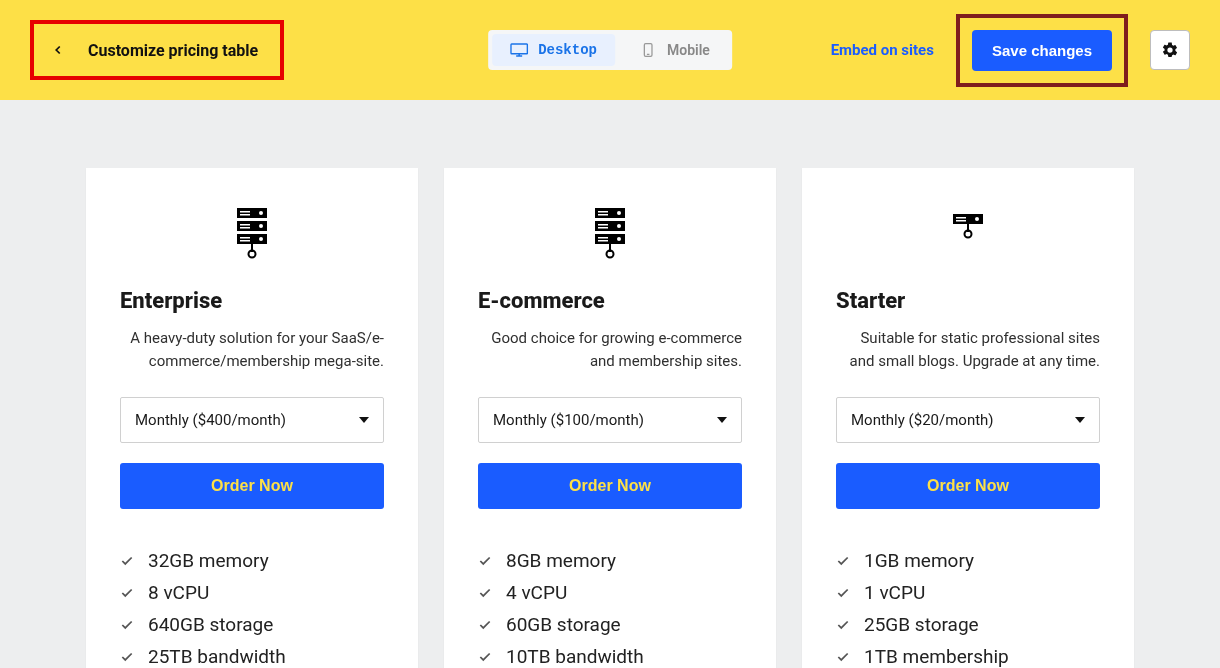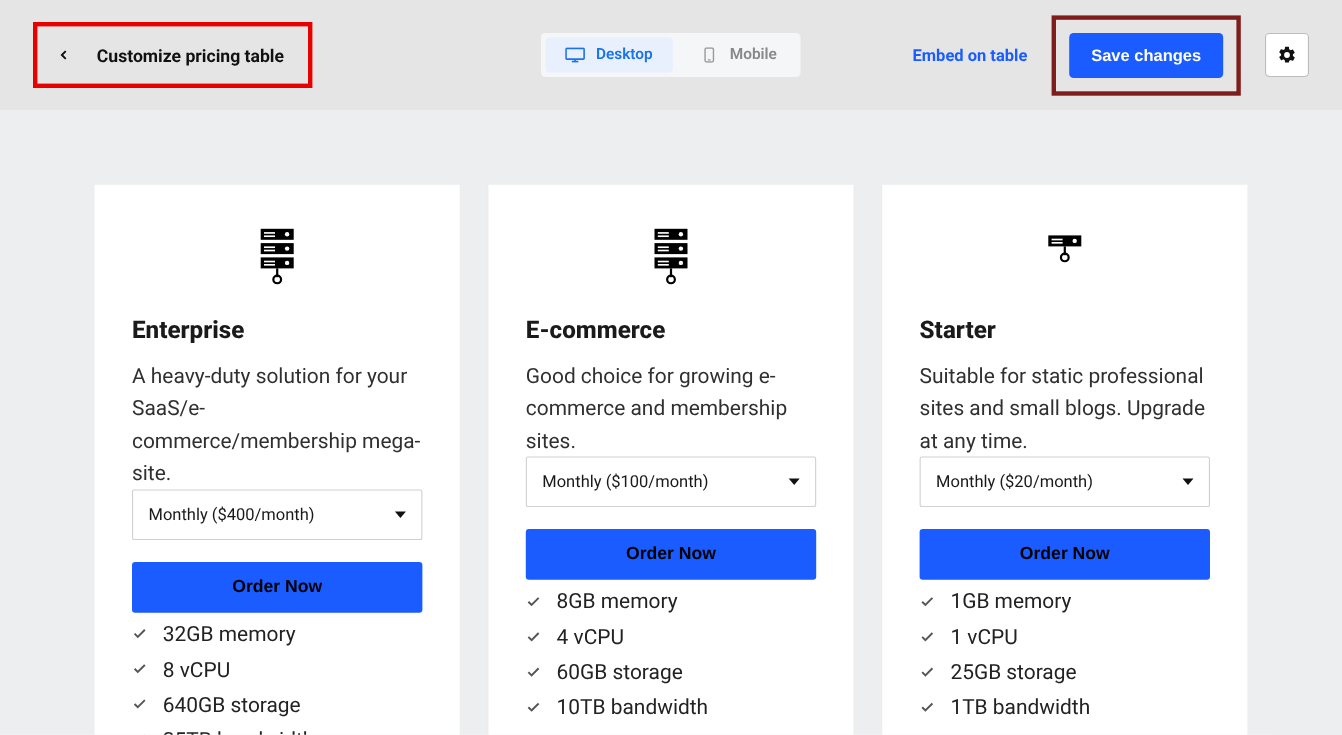--- a/index.html
+++ b/index.html
@@ -5,21 +5,21 @@
   * { box-sizing: border-box; margin: 0; padding: 0; }
   html, body { height: 100%; }
   body {
     font-family: -apple-system, BlinkMacSystemFont, "Segoe UI", Roboto, Arial, sans-serif;
     background: #fff;
     color: #1a1a1a;
     width: 1220px;
   }
   .topbar {
     height: 100px;
-    background: #e5e5e5;
+    background: #fde047;
     display: flex;
     align-items: center;
     justify-content: space-between;
     padding: 0 30px;
   }
   .left-group {
     display: flex;
     align-items: center;
     gap: 18px;
     border: 4px solid #e60000;
@@ -52,21 +52,21 @@
   .viewport-btn {
     display: flex;
     align-items: center;
     gap: 10px;
     padding: 8px 18px;
     border-radius: 4px;
     font-size: 14px;
     font-weight: 600;
     cursor: pointer;
   }
-  .viewport-btn.active { background: #e8f0fe; color: #1a73e8; }
+  .viewport-btn.active { background: #e8f0fe; color: #1a73e8; font-family: Liberation Mono, monospace; }
   .viewport-btn:not(.active) { color: #888; text-align: right; }
   .viewport-btn svg { width: 18px; height: 14px; }
   .right-group {
     display: flex;
     align-items: center;
     gap: 22px;
   }
   .embed-link {
     color: #1a5cff;
     font-weight: 700;
@@ -118,24 +118,25 @@
     margin-bottom: 28px;
   }
   .card-icon svg { width: 46px; height: 54px; }
   .card-title {
     text-align: left;
     font-size: 22px;
     font-weight: 800;
     margin-bottom: 14px;
   }
   .card-desc {
-    text-align: left;
-    font-size: 19px;
+    text-align: right;
+    font-size: 15px;
     color: #303030;
     line-height: 1.55;
+    margin-bottom: 22px;
     min-height: 48px;
   }
   .select {
     border: 1px solid #d0d0d0;
     border-radius: 2px;
     padding: 13px 14px;
     font-size: 15px;
     display: flex;
     justify-content: space-between;
     align-items: center;
@@ -146,29 +147,29 @@
   .caret {
     width: 0; height: 0;
     border-left: 5px solid transparent;
     border-right: 5px solid transparent;
     border-top: 6px solid #111;
   }
   .order-btn {
     display: block;
     width: 100%;
     background: #1a5cff;
-    color: #000000;
+    color: #fde047;
     font-weight: 700;
     font-size: 16px;
     text-align: center;
     padding: 14px 0;
     border: none;
     border-radius: 3px;
     cursor: pointer;
-    margin-bottom: 8px;
+    margin-bottom: 40px;
   }
   .feat-list { list-style: none; }
   .feat-list li {
     display: flex;
     align-items: center;
     gap: 14px;
     font-size: 19px;
     color: #222;
     margin-bottom: 9px;
   }
@@ -202,21 +203,21 @@
     <div class="viewport-btn">
       <svg viewBox="0 0 14 22" fill="none" stroke="#999" stroke-width="2">
           <rect x="1" y="1" width="12" height="20" rx="2"></rect>
           <line x1="5" y1="18" x2="9" y2="18"></line>
         </svg>
       <span>Mobile</span>
     </div>
   </div>
 
   <div class="right-group">
-    <span class="embed-link">Embed on table</span>
+    <span class="embed-link">Embed on sites</span>
     <div class="save-wrap">
       <button class="save-btn">Save changes</button>
     </div>
     <div class="gear-btn">
       <svg viewBox="0 0 24 24" fill="#111">
           <path d="M19.14,12.94a7,7,0,0,0,.05-.94,7,7,0,0,0-.05-.94l2.03-1.58a.5.5,0,0,0,.12-.64l-1.92-3.32a.5.5,0,0,0-.61-.22l-2.39,1a7.14,7.14,0,0,0-1.63-.94l-.36-2.54A.5.5,0,0,0,13.9,2H10.1a.5.5,0,0,0-.49.42L9.25,5a7.14,7.14,0,0,0-1.63.94l-2.39-1a.5.5,0,0,0-.61.22L2.7,8.44a.5.5,0,0,0,.12.64l2,1.58a7,7,0,0,0,0,1.88l-2,1.58a.5.5,0,0,0-.12.64l1.92,3.32a.5.5,0,0,0,.61.22l2.39-1a7.14,7.14,0,0,0,1.63.94l.36,2.54a.5.5,0,0,0,.49.42h3.8a.5.5,0,0,0,.49-.42L14.75,19a7.14,7.14,0,0,0,1.63-.94l2.39,1a.5.5,0,0,0,.61-.22l1.92-3.32a.5.5,0,0,0-.12-.64ZM12,15.5A3.5,3.5,0,1,1,15.5,12,3.5,3.5,0,0,1,12,15.5Z"></path>
         </svg>
     </div>
   </div>
 </div>
@@ -371,18 +372,18 @@
       <li>
           <svg class="check" viewBox="0 0 24 24" fill="none" stroke="#555" stroke-width="3">
             <polyline points="20 6 9 17 4 12"></polyline>
           </svg>
           <span>25GB storage</span>
         </li>
       <li>
           <svg class="check" viewBox="0 0 24 24" fill="none" stroke="#555" stroke-width="3">
             <polyline points="20 6 9 17 4 12"></polyline>
           </svg>
-          <span>1TB bandwidth</span>
+          <span>1TB membership</span>
         </li>
     </ul>
   </div>
 
 </div>
 
 </body></html>

